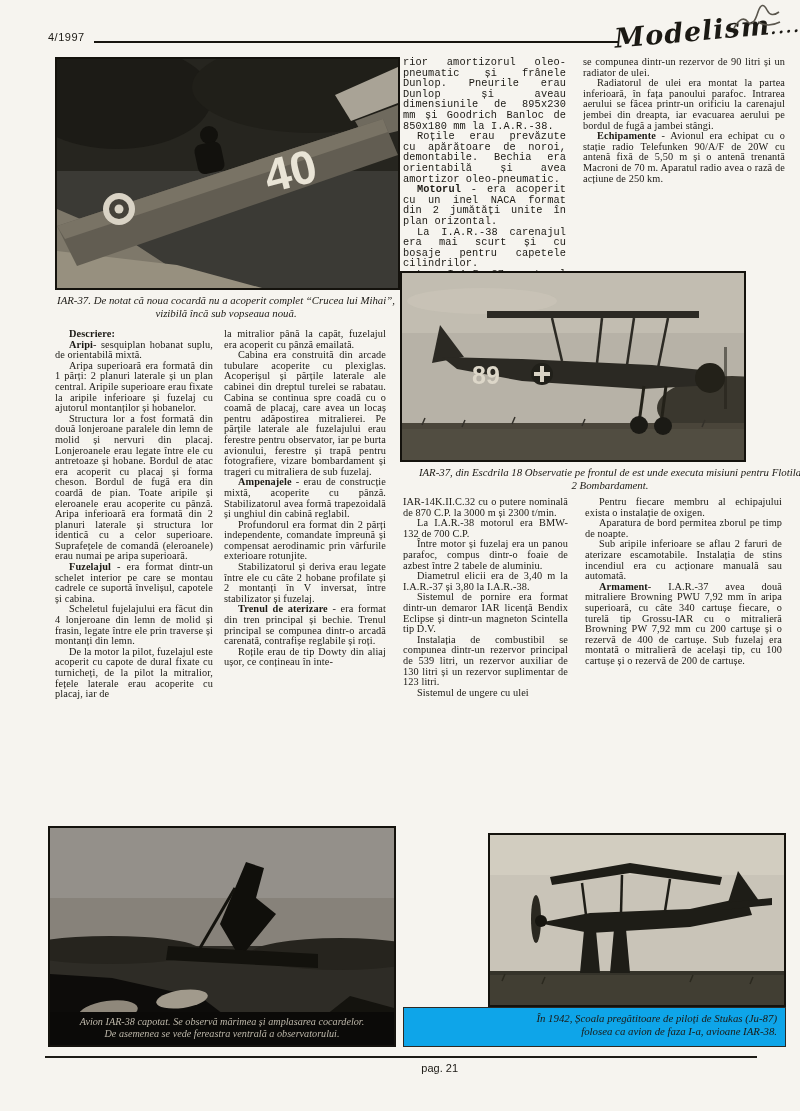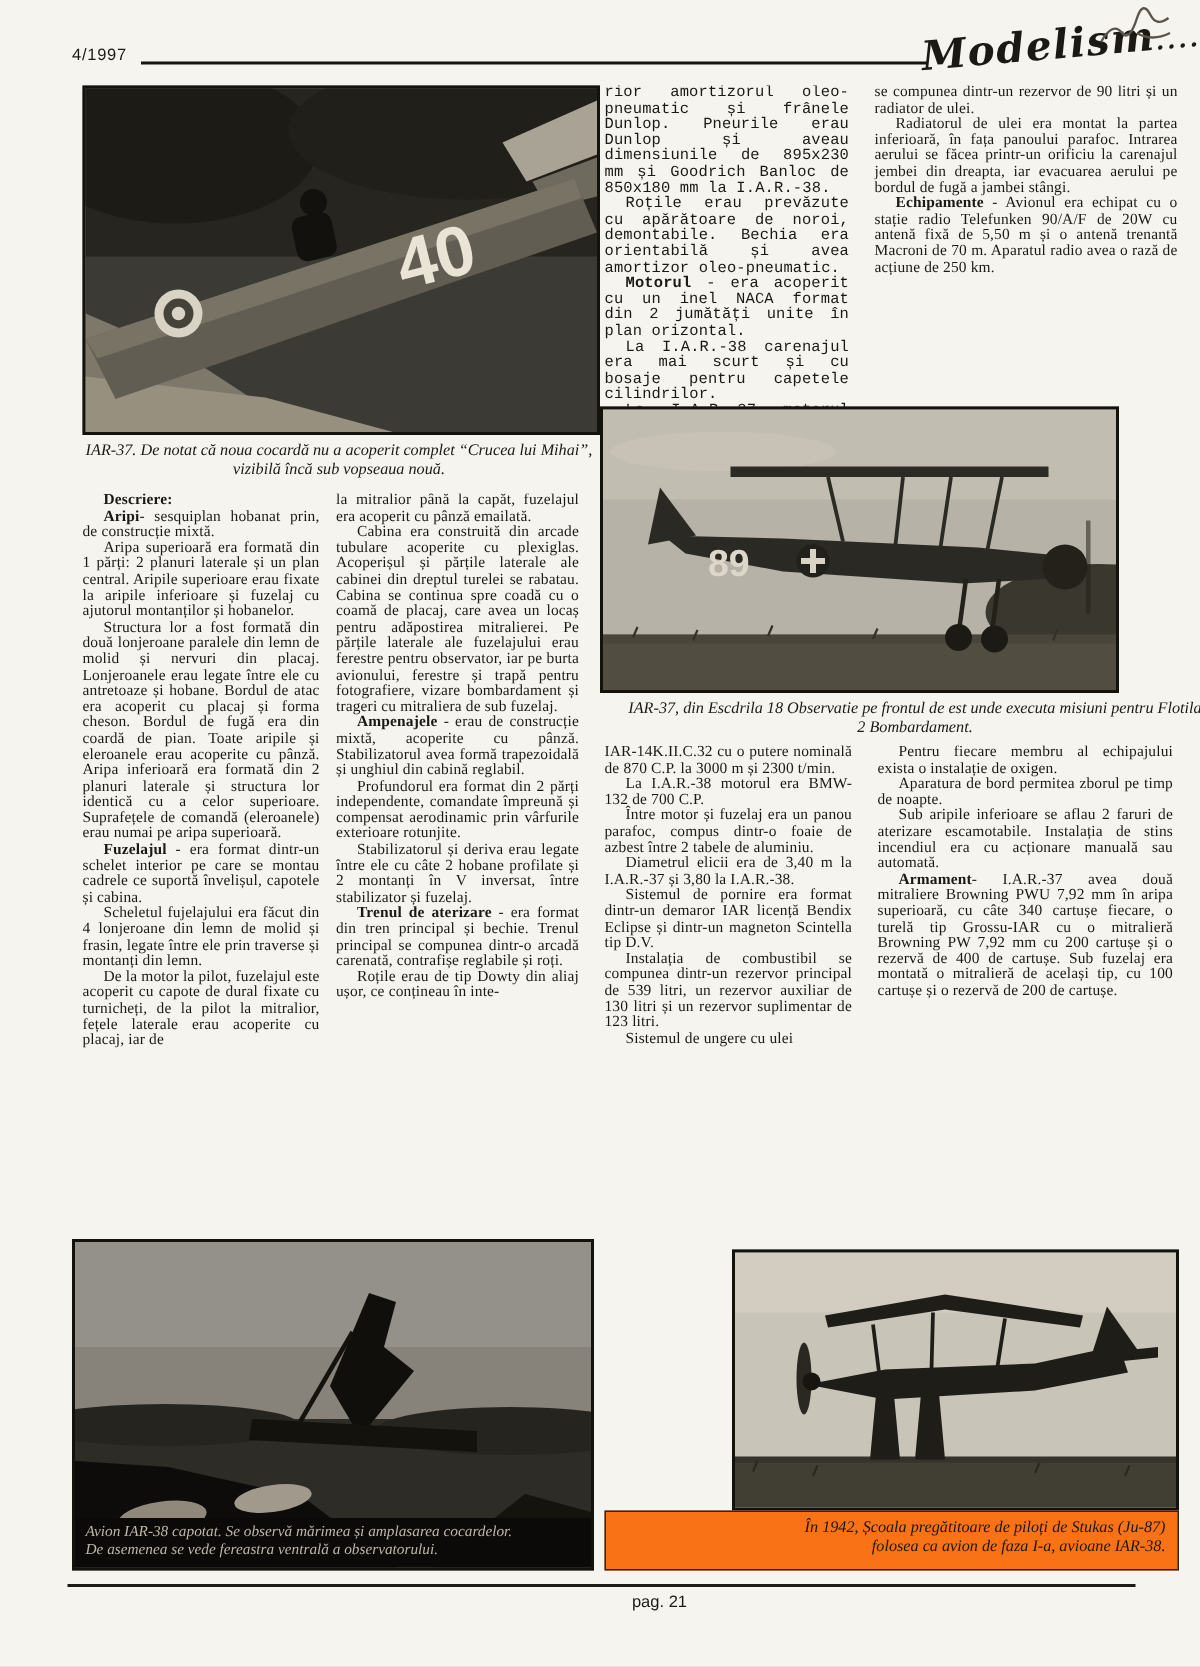--- a/index.html
+++ b/index.html
@@ -20,23 +20,23 @@
   .photo svg { display:block; width:100%; height:100%; }
   #photo-top { left:55px;  top:57px;  width:345px; height:233px; }
   #photo-mid { left:400px; top:271px; width:346px; height:191px; }
   #photo-bl  { left:48px;  top:826px; width:348px; height:221px; }
   #photo-br  { left:488px; top:833px; width:298px; height:174px; }
   
   .cap { position:absolute; font-style:italic; font-size:10.8px; line-height:12.6px; text-align:center; }
   #caption-top { left:45px;  top:294px; width:362px; }
   #caption-mid { left:398px; top:466px; width:390px;margin-left:17px; }
   #caption-br  { left:403px; top:1007px; width:383px; height:40px; border:1.4px solid #2b2925; box-sizing:border-box;
-                 text-align:right; padding:4px 8px 0 0; background:#f97316; }
+                 text-align:right; padding:4px 8px 0 0; background:#0ea5e9; }
   .band { position:absolute; left:0; right:0; bottom:0; background:#0b0a08; color:#bdb7a9;
-          font-style:italic; font-size:10.2px; line-height:11.8px; padding:4px 7px 5px; text-align:left; }
+          font-style:italic; font-size:10.2px; line-height:11.8px; padding:4px 7px 5px; text-align:center; }
   .band span { display:block; }
   
   .col { position:absolute; text-align:justify; font-size:10.3px; line-height:10.6px; letter-spacing:.1px; overflow:hidden; }
   .col p { margin:0; text-indent:14px; }
   .col p.noindent { text-indent:0; }
   #col-tr-1 { left:403px; top:57px;  width:163px; height:228px;font-family:Liberation Mono, monospace; }
   #col-tr-2 { left:583px; top:57px;  width:202px; height:228px; }
   #col-l-1  { left:55px;  top:329px; width:158px; height:494px; }
   #col-l-2  { left:224px; top:329px; width:162px; height:494px; }
   #col-r-1  { left:403px; top:497px; width:165px; height:322px; }
@@ -119,21 +119,21 @@
       <circle cx="140" cy="101" r="11" fill="#21201a"></circle>
       <path d="M140,93 v16 M132,101 h16" stroke="#d9d3c5" stroke-width="4"></path>
       <text x="70" y="111" font-family="Liberation Sans, sans-serif" font-size="25" font-weight="bold" fill="#ddd7c9">89</text>
       <path d="M20,152 l3,-7 M60,154 l3,-7 M110,151 l3,-7 M180,153 l3,-7 M300,154 l3,-7" stroke="#34312a" stroke-width="1.5"></path>
     </svg>
   </div>
   <div class="cap" id="caption-mid">IAR-37, din Escdrila 18 Observatie pe frontul de est unde executa misiuni pentru Flotila 2 Bombardament.</div>
 
   <div class="col" id="col-l-1">
     <p><b>Descriere:</b><span></span></p>
-    <p><b>Aripi</b><span>- sesquiplan hobanat prin, de construcție mixtă.</span></p>
+    <p><b>Aripi</b><span>- sesquiplan hobanat suplu, de orientabilă mixtă.</span></p>
     <p><b></b><span>Aripa superioară era formată din 1 părți: 2 planuri laterale și un plan central. Aripile superioare erau fixate la aripile inferioare și fuzelaj cu ajutorul montanților și hobanelor.</span></p>
     <p><b></b><span>Structura lor a fost formată din două lonjeroane paralele din lemn de molid și nervuri din placaj. Lonjeroanele erau legate între ele cu antretoaze și hobane. Bordul de atac era acoperit cu placaj și forma cheson. Bordul de fugă era din coardă de pian. Toate aripile și eleroanele erau acoperite cu pânză. Aripa inferioară era formată din 2 planuri laterale și structura lor identică cu a celor superioare. Suprafețele de comandă (eleroanele) erau numai pe aripa superioară.</span></p>
     <p><b>Fuzelajul</b><span> - era format dintr-un schelet interior pe care se montau cadrele ce suportă învelișul, capotele și cabina.</span></p>
     <p><b></b><span>Scheletul fujelajului era făcut din 4 lonjeroane din lemn de molid și frasin, legate între ele prin traverse și montanți din lemn.</span></p>
     <p><b></b><span>De la motor la pilot, fuzelajul este acoperit cu capote de dural fixate cu turnicheți, de la pilot la mitralior, fețele laterale erau acoperite cu placaj, iar de</span></p>
   </div>
   <div class="col" id="col-l-2">
     <p class="noindent"><b></b><span>la mitralior până la capăt, fuzelajul era acoperit cu pânză emailată.</span></p>
     <p><b></b><span>Cabina era construită din arcade tubulare acoperite cu plexiglas. Acoperișul și părțile laterale ale cabinei din dreptul turelei se rabatau. Cabina se continua spre coadă cu o coamă de placaj, care avea un locaș pentru adăpostirea mitralierei. Pe părțile laterale ale fuzelajului erau ferestre pentru observator, iar pe burta avionului, ferestre și trapă pentru fotografiere, vizare bombardament și trageri cu mitraliera de sub fuzelaj.</span></p>
     <p><b>Ampenajele</b><span> - erau de construcție mixtă, acoperite cu pânză. Stabilizatorul avea formă trapezoidală și unghiul din cabină reglabil.</span></p>

